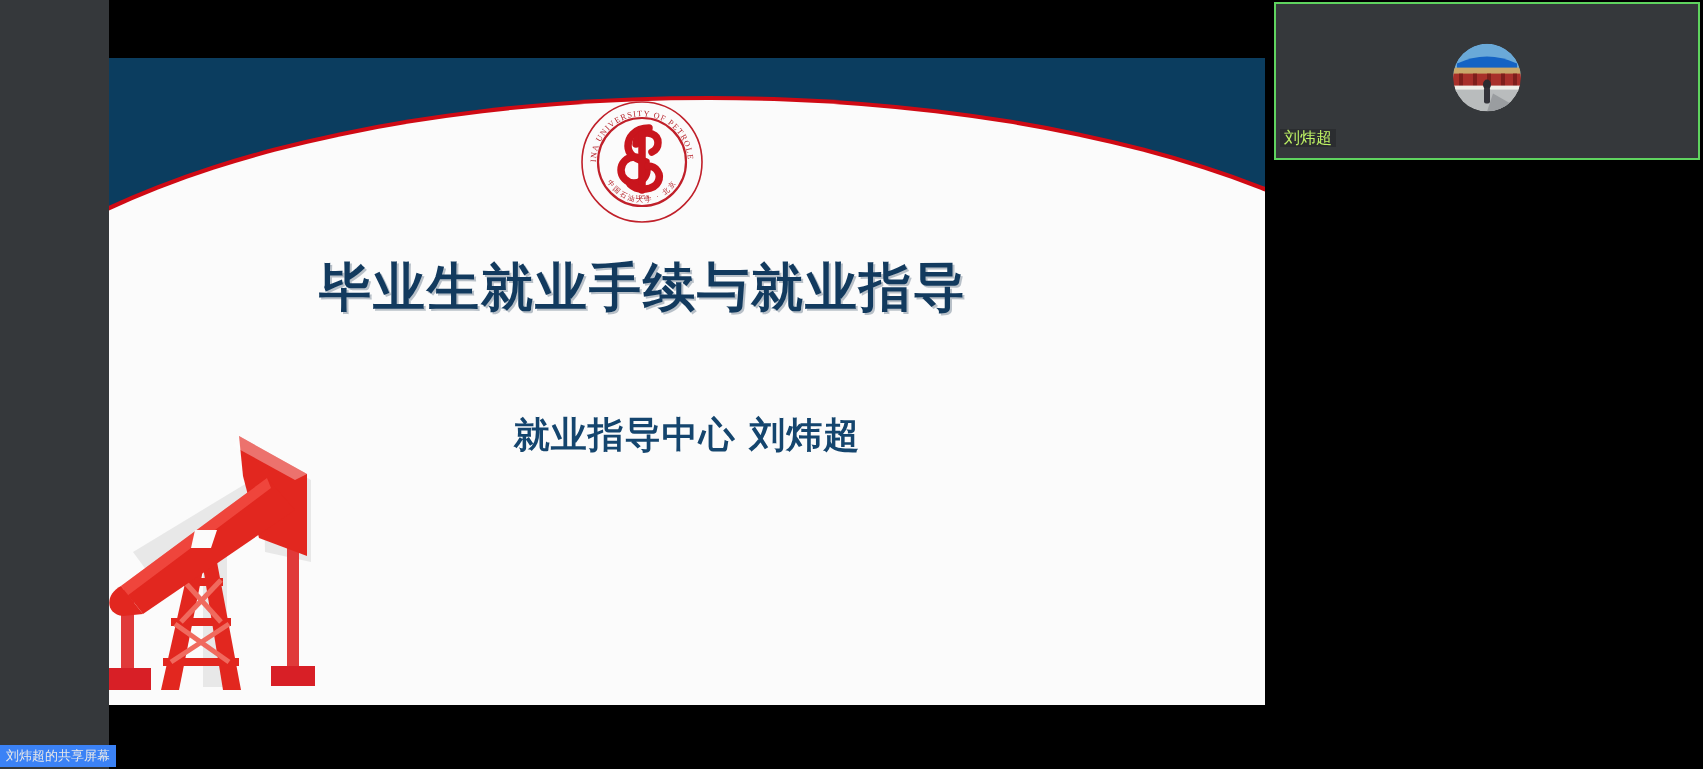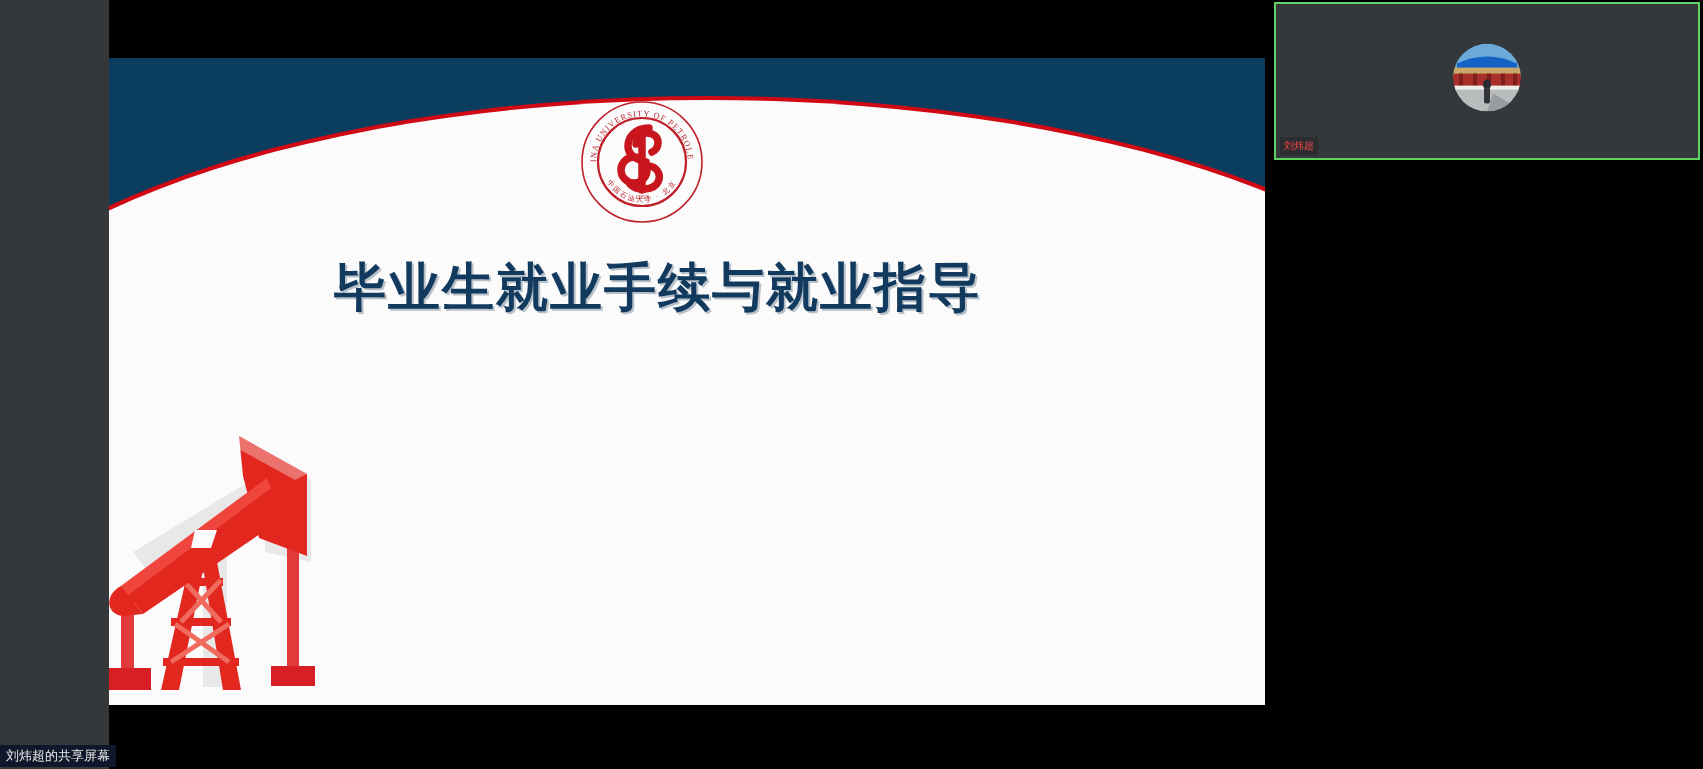--- a/index.html
+++ b/index.html
@@ -23,45 +23,45 @@
                  border-radius:50% 50% 0 0 / 34% 34% 0 0;}
 
   
   .logo{position:absolute;left:469px;top:40px;width:128px;height:128px;}
   .logo svg{display:block;}
 
   
   .slide-title{position:absolute;left:0;top:195px;width:1068px;text-align:center;
                color:#123a5e;font-size:52px;font-weight:bold;letter-spacing:2px;
                text-shadow:2px 2px 0 rgba(10,40,70,.28);
-               font-family:"DejaVu Sans","Liberation Sans",sans-serif;padding-left:15px;}
+               font-family:"DejaVu Sans","Liberation Sans",sans-serif;}
   .slide-presenter{position:absolute;left:0;top:353px;width:1156px;text-align:center;
                color:#14456e;font-size:36px;font-weight:bold;letter-spacing:1px;
                font-family:"DejaVu Sans","Liberation Sans",sans-serif;}
   .slide-date{position:absolute;left:0;top:420px;width:1156px;text-align:center;
                color:#14456e;font-size:36px;font-weight:bold;letter-spacing:1px;
                font-family:"DejaVu Sans","Liberation Sans",sans-serif;}
 
   
   .pumpjack{position:absolute;left:-10px;top:360px;width:230px;height:290px;}
 
   
-  .share-label{position:absolute;left:0px;bottom:2px;background:#0f172a;color:#e8e8e8;
+  .share-label{position:absolute;left:0px;bottom:2px;background:#3b82f6;color:#e8e8e8;
                font-size:13px;line-height:18px;padding:2px 6px;white-space:nowrap;
                font-family:"DejaVu Sans","Liberation Sans",sans-serif;}
 
   
   .right-panel{position:absolute;left:1265px;top:0;width:438px;height:769px;background:#000;}
   .thumb{position:absolute;left:9px;top:2px;width:426px;height:158px;background:#35383b;
          border:2px solid #5fd35f;box-sizing:border-box;overflow:hidden;}
   .thumb-avatar{position:absolute;left:50%;top:50%;transform:translate(-50%,-55%);
                 width:68px;height:68px;border-radius:50%;overflow:hidden;}
   .thumb-avatar svg{display:block;}
-  .thumb-name{position:absolute;left:4px;bottom:3px;background:#2b2d30;color:#ef4444;
-              font-size:10px;line-height:16px;padding:1px 4px;white-space:nowrap;
+  .thumb-name{position:absolute;left:4px;bottom:11px;background:#2b2d30;color:#bef264;
+              font-size:16px;line-height:16px;padding:1px 4px;white-space:nowrap;
               font-family:"DejaVu Sans","Liberation Sans",sans-serif;}
 </style>
 </head>
 <body>
 
 <div class="app">
 
   <div class="share-region">
 
     <div class="letterbox"></div>
@@ -93,20 +93,21 @@
             <path d="M58,46 C58,38 66,33 74,36 C82,39 82,50 74,54"></path>
             <circle cx="56" cy="72" r="13"></circle>
             <path d="M64,36 L64,92"></path>
             <path d="M52,86 C60,94 76,92 80,84 C84,76 78,68 70,68"></path>
           </g>
           <text x="64" y="101" font-size="7" fill="#b51f27" text-anchor="middle" font-family="'Liberation Serif',serif">1953</text>
         </svg>
       </div>
 
       <div class="slide-title">毕业生就业手续与就业指导</div>
+      <div class="slide-presenter">就业指导中心    刘炜超</div>
 
       <div class="pumpjack">
         <svg width="230" height="290" viewBox="0 0 230 290">
           <g opacity="0.16" fill="#8a8a8a" transform="translate(16,14)">
             <polygon points="148,20 196,48 196,130 150,120"></polygon>
             <polygon points="18,120 150,40 176,62 40,150"></polygon>
             <rect x="88" y="95" width="24" height="160"></rect>
           </g>
 
           <rect x="188" y="120" width="12" height="128" fill="#e03a3a"></rect>

